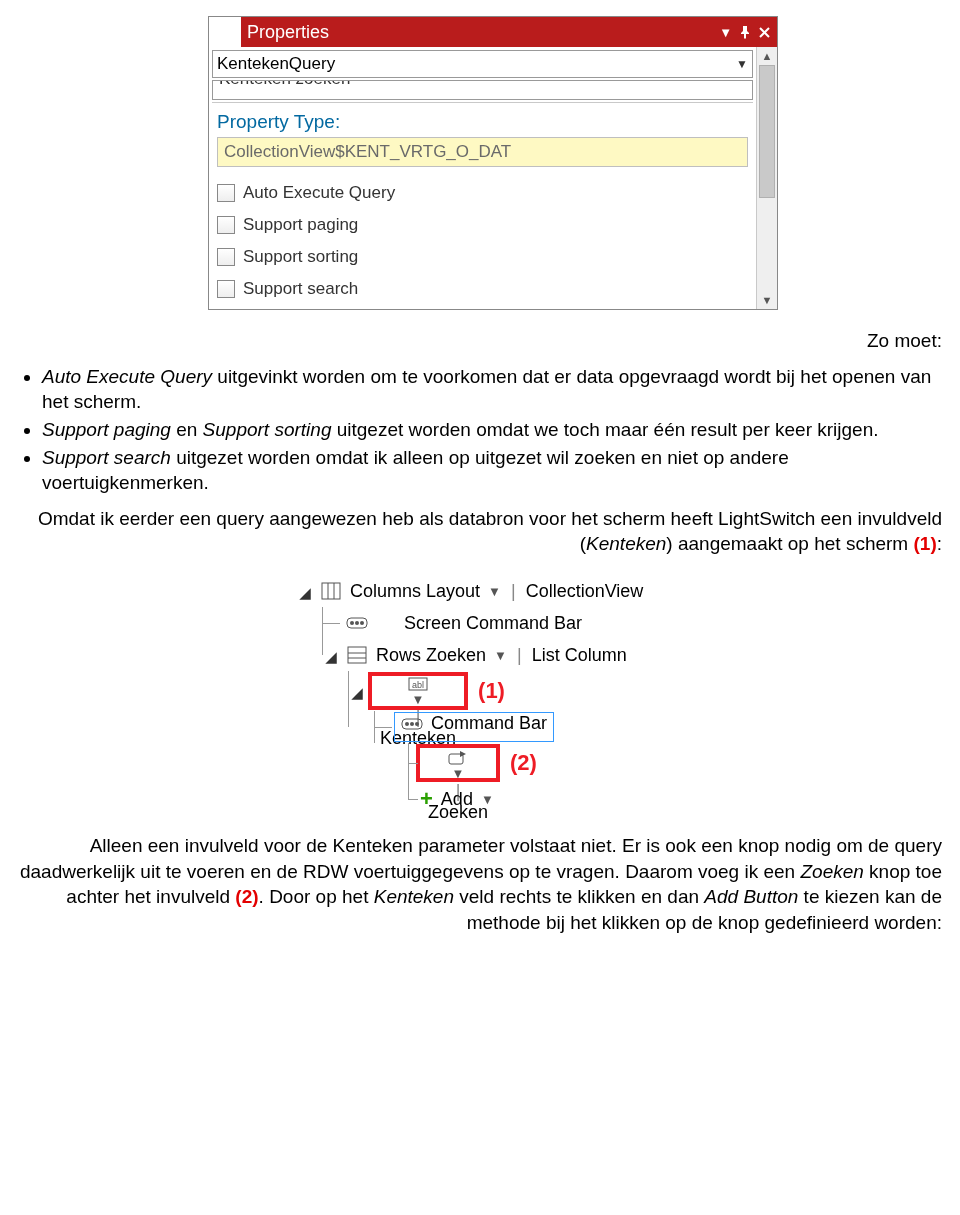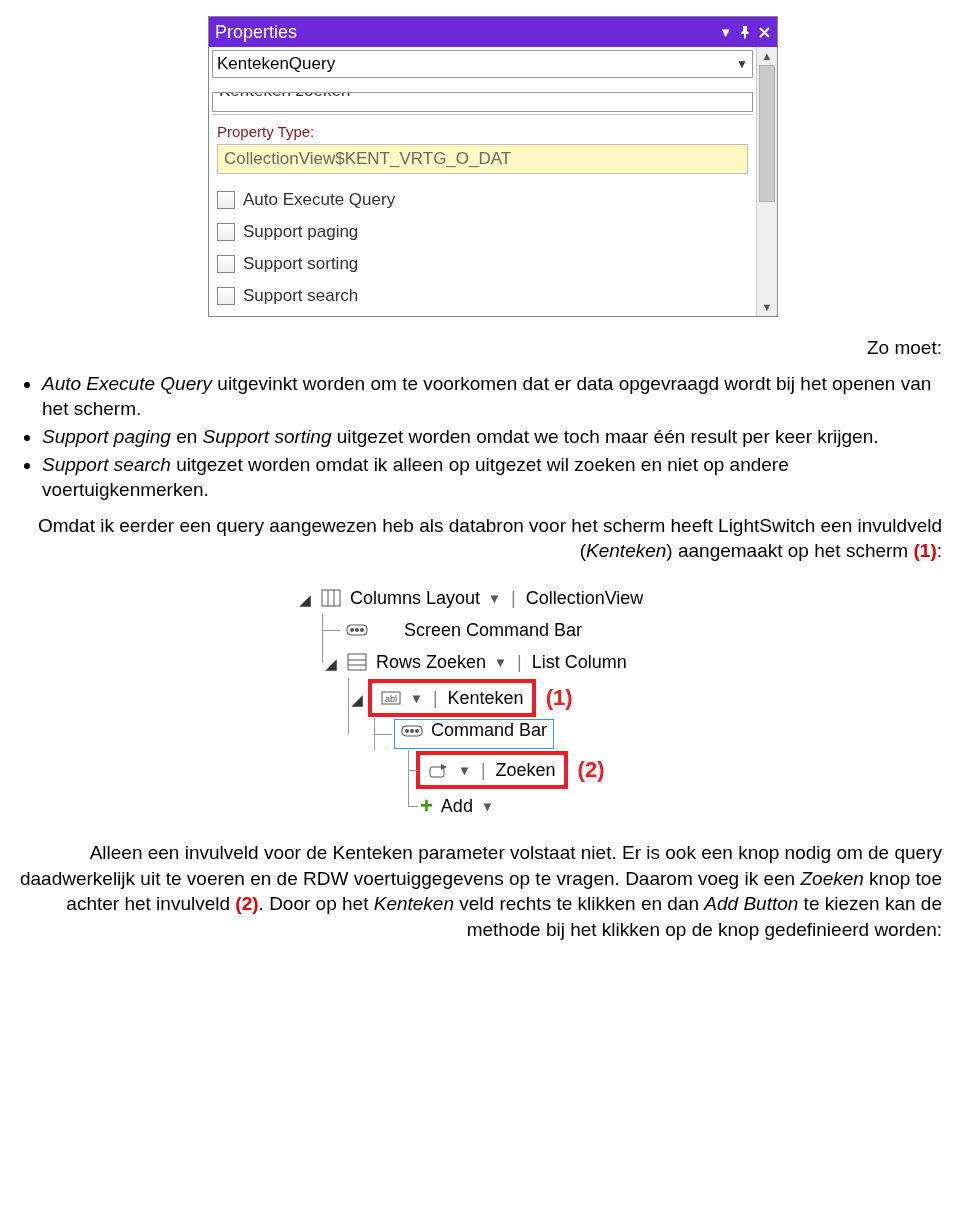--- a/index.html
+++ b/index.html
@@ -20,25 +20,26 @@
     margin: 4px 0 18px 190px;
     width: 570px;
   }
   .props-panel {
     border: 1px solid #888;
     background: #fff;
   }
   .props-titlebar {
     display: flex;
     align-items: center;
-    background: #6d28d9;
+    background: #b91c1c;
     color: #fff;
     font-size: 18px;
     padding: 2px 6px;
     height: 26px;
+    margin-left: 32px;
   }
   .props-titlebar .tt-text { flex: 1; }
   .props-titlebar svg { display:block; }
   .tt-icons { display:flex; gap:6px; align-items:center; }
 
   .props-body {
     display: flex;
   }
   .props-main {
     flex: 1;
@@ -71,21 +72,21 @@
     color: #555;
     font-size: 11px;
     height: 18px;
     line-height: 18px;
   }
 
   .dropdown-row {
     display: flex;
     align-items: center;
     border: 1px solid #999;
-    margin: 3px 3px 14px 3px;
+    margin: 3px 3px 2px 3px;
     height: 26px;
     font-size: 17px;
     padding: 0 4px;
   }
   .dropdown-row .dd-text { flex: 1; }
   .dd-caret { font-size: 12px; color:#333; }
 
   .truncated-row {
     border: 1px solid #999;
     margin: 2px 3px;
@@ -103,22 +104,22 @@
     top: -12px;
     left: 6px;
   }
   .sep {
     height: 1px;
     background: #c9c9c9;
     margin: 2px 3px;
   }
 
   .prop-label {
-    font-size: 15px;
-    color: #7f1d1d;
+    font-size: 19px;
+    color: #0369a1;
     padding: 6px 0 2px 8px;
   }
   .readonly-field {
     border: 1px solid #bfbfbf;
     background: #fef9c3;
     color: #6a6a6a;
     font-size: 17px;
     padding: 4px 6px;
     margin: 2px 8px 10px 8px;
   }
@@ -186,20 +187,21 @@
   .conn {
     position: absolute;
     background: #999;
   }
   .redbox {
     border: 4px solid #EE1C25;
     padding: 0 4px;
     display: flex;
     align-items: center;
     height: 30px;
+    flex-direction: column;
   }
   .redlbl {
     color: #EE1C25;
     font-weight: bold;
     font-size: 22px;
     margin-left: 10px;
   }
   .bluebox {
     border: 1px solid #3399ff;
     display: flex;

